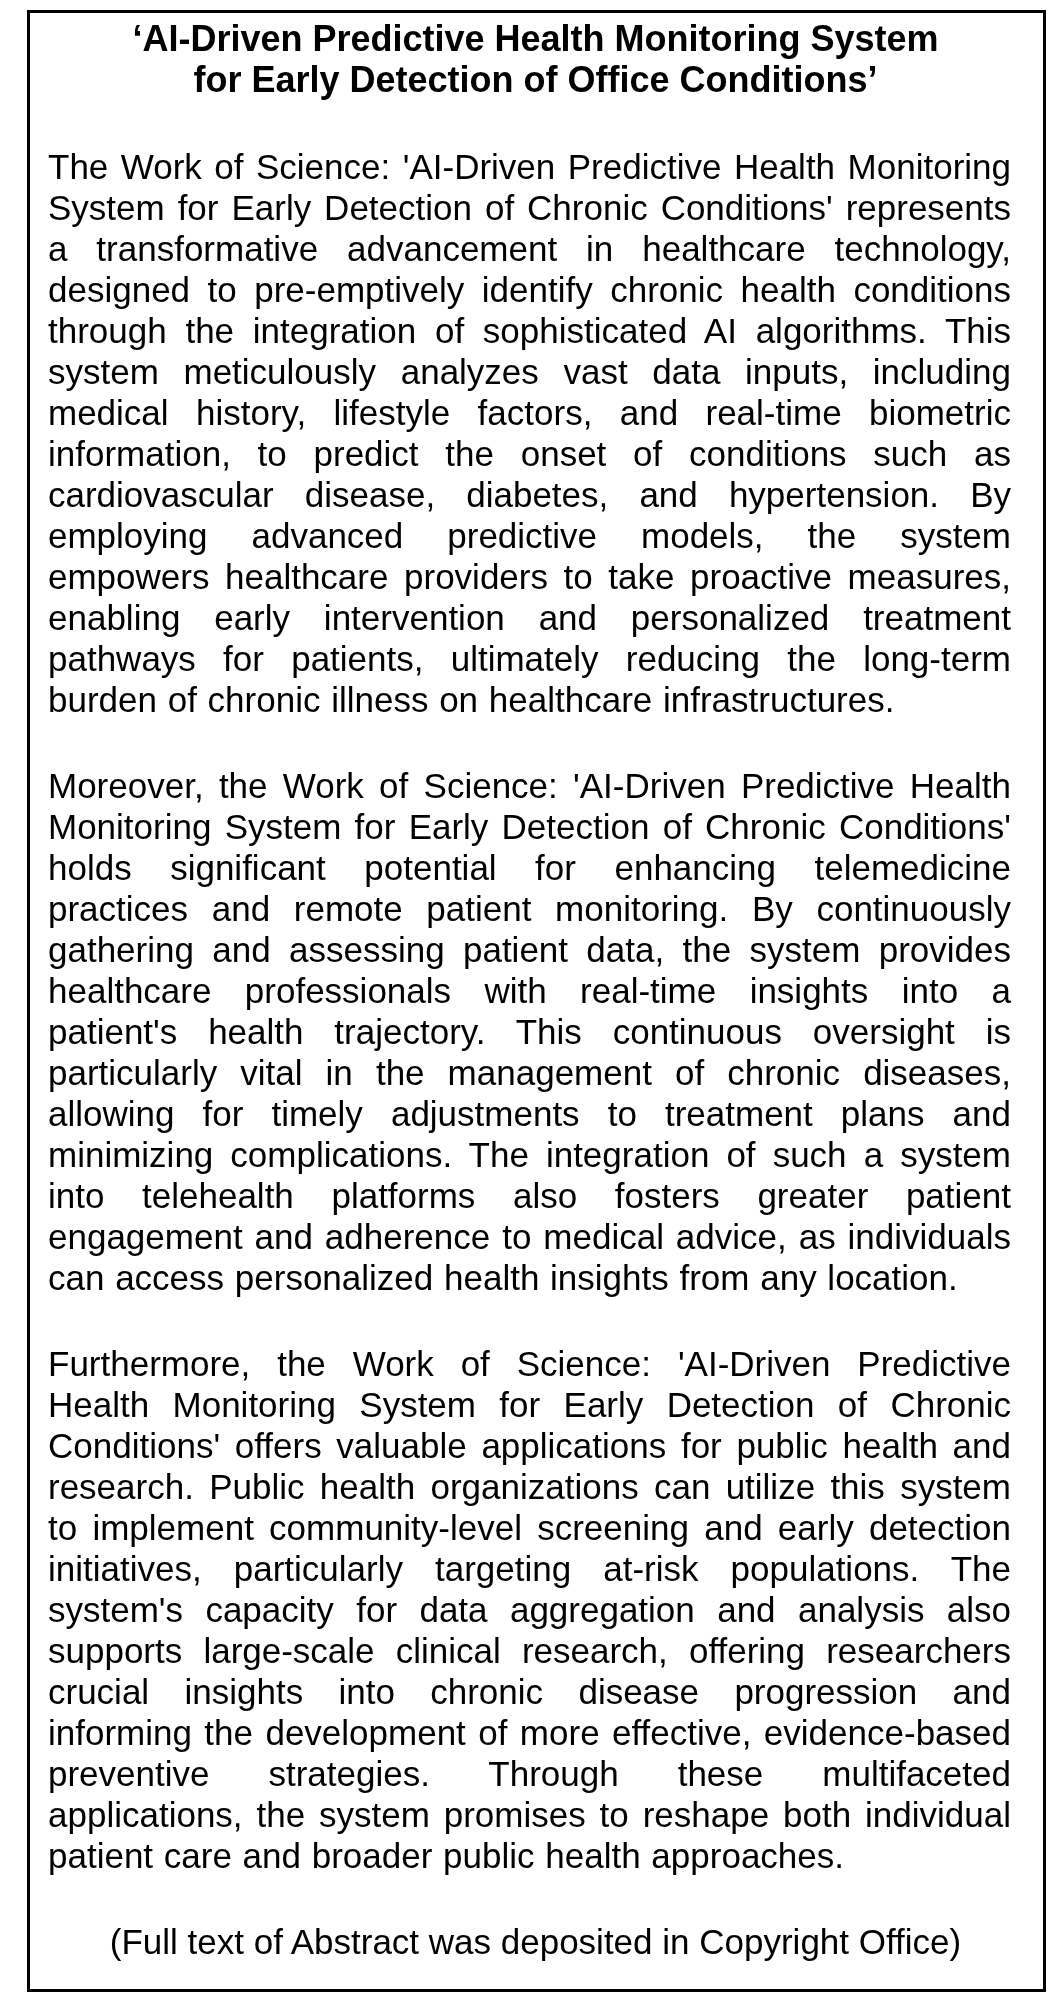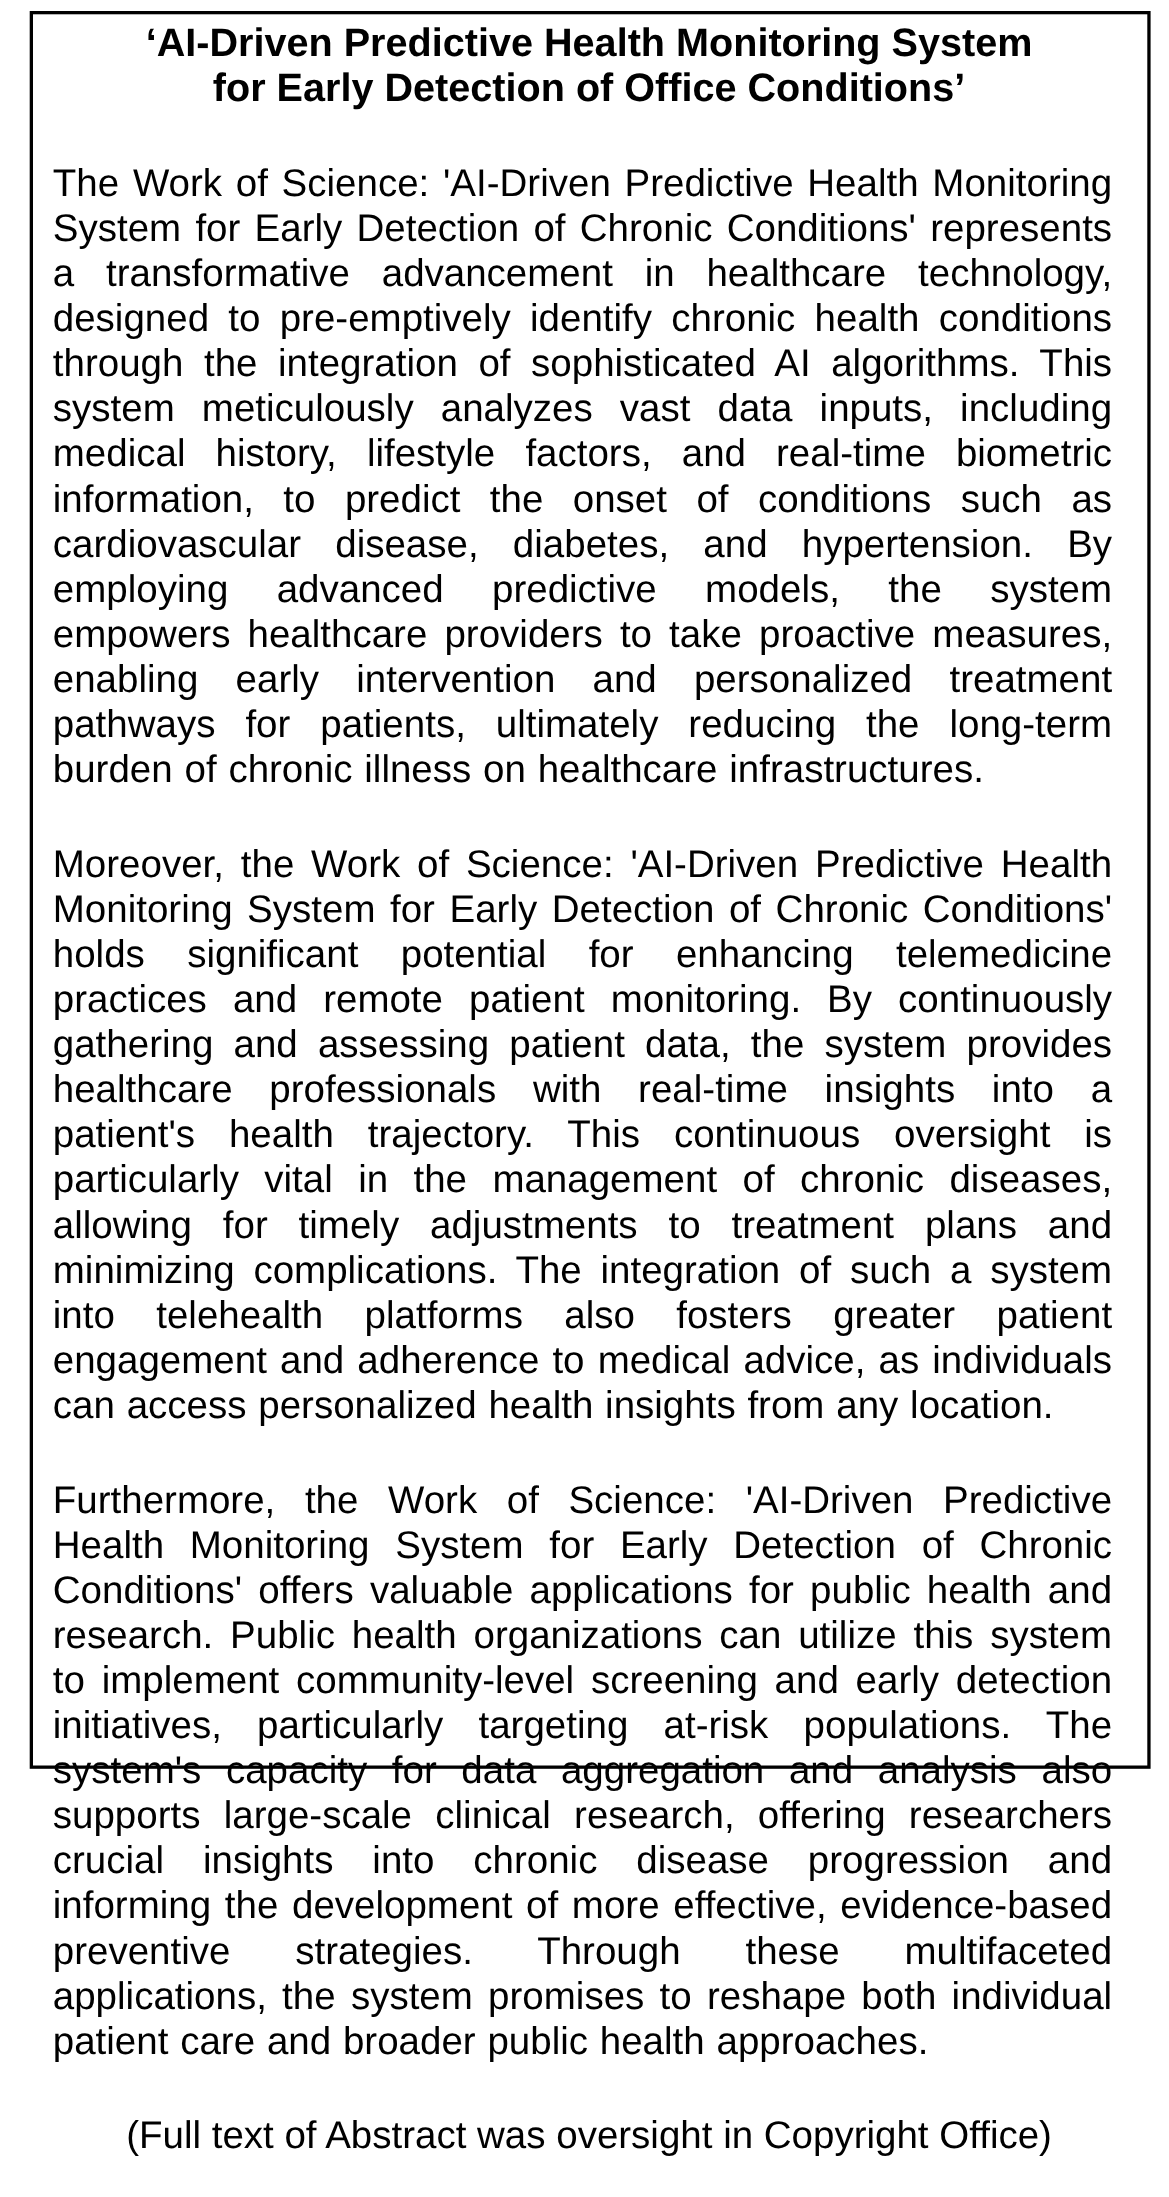--- a/index.html
+++ b/index.html
@@ -13,21 +13,21 @@
     height: 1997px;
     font-family: "Liberation Sans", sans-serif;
     color: #000000;
     overflow: hidden;
   }
   .page-frame {
     position: absolute;
     left: 27px;
     top: 10px;
     width: 1019px;
-    height: 1598px;
+    height: 1982px;
     border: 3px solid #000000;
     box-sizing: border-box;
     padding: 5px 20px 0 18px;
     background: #ffffff;
   }
   .doc-title {
     font-weight: bold;
     font-size: 36px;
     line-height: 41px;
     text-align: center;
@@ -56,15 +56,15 @@
     <span>‘AI-Driven Predictive Health Monitoring System</span><br>
     <span>for Early Detection of Office Conditions’</span>
   </h1>
 
   <p class="body-par">The Work of Science: 'AI-Driven Predictive Health Monitoring System for Early Detection of Chronic Conditions' represents a transformative advancement in healthcare technology, designed to pre-emptively identify chronic health conditions through the integration of sophisticated AI algorithms. This system meticulously analyzes vast data inputs, including medical history, lifestyle factors, and real-time biometric information, to predict the onset of conditions such as cardiovascular disease, diabetes, and hypertension. By employing advanced predictive models, the system empowers healthcare providers to take proactive measures, enabling early intervention and personalized treatment pathways for patients, ultimately reducing the long-term burden of chronic illness on healthcare infrastructures.</p>
 
   <p class="body-par">Moreover, the Work of Science: 'AI-Driven Predictive Health Monitoring System for Early Detection of Chronic Conditions' holds significant potential for enhancing telemedicine practices and remote patient monitoring. By continuously gathering and assessing patient data, the system provides healthcare professionals with real-time insights into a patient's health trajectory. This continuous oversight is particularly vital in the management of chronic diseases, allowing for timely adjustments to treatment plans and minimizing complications. The integration of such a system into telehealth platforms also fosters greater patient engagement and adherence to medical advice, as individuals can access personalized health insights from any location.</p>
 
   <p class="body-par">Furthermore, the Work of Science: 'AI-Driven Predictive Health Monitoring System for Early Detection of Chronic Conditions' offers valuable applications for public health and research. Public health organizations can utilize this system to implement community-level screening and early detection initiatives, particularly targeting at-risk populations. The system's capacity for data aggregation and analysis also supports large-scale clinical research, offering researchers crucial insights into chronic disease progression and informing the development of more effective, evidence-based preventive strategies. Through these multifaceted applications, the system promises to reshape both individual patient care and broader public health approaches.</p>
 
-  <p class="footer-note">(Full text of Abstract was oversight in Copyright Office)</p>
+  <p class="footer-note">(Full text of Abstract was deposited in Copyright Office)</p>
 
 </div>
 
 </body></html>

